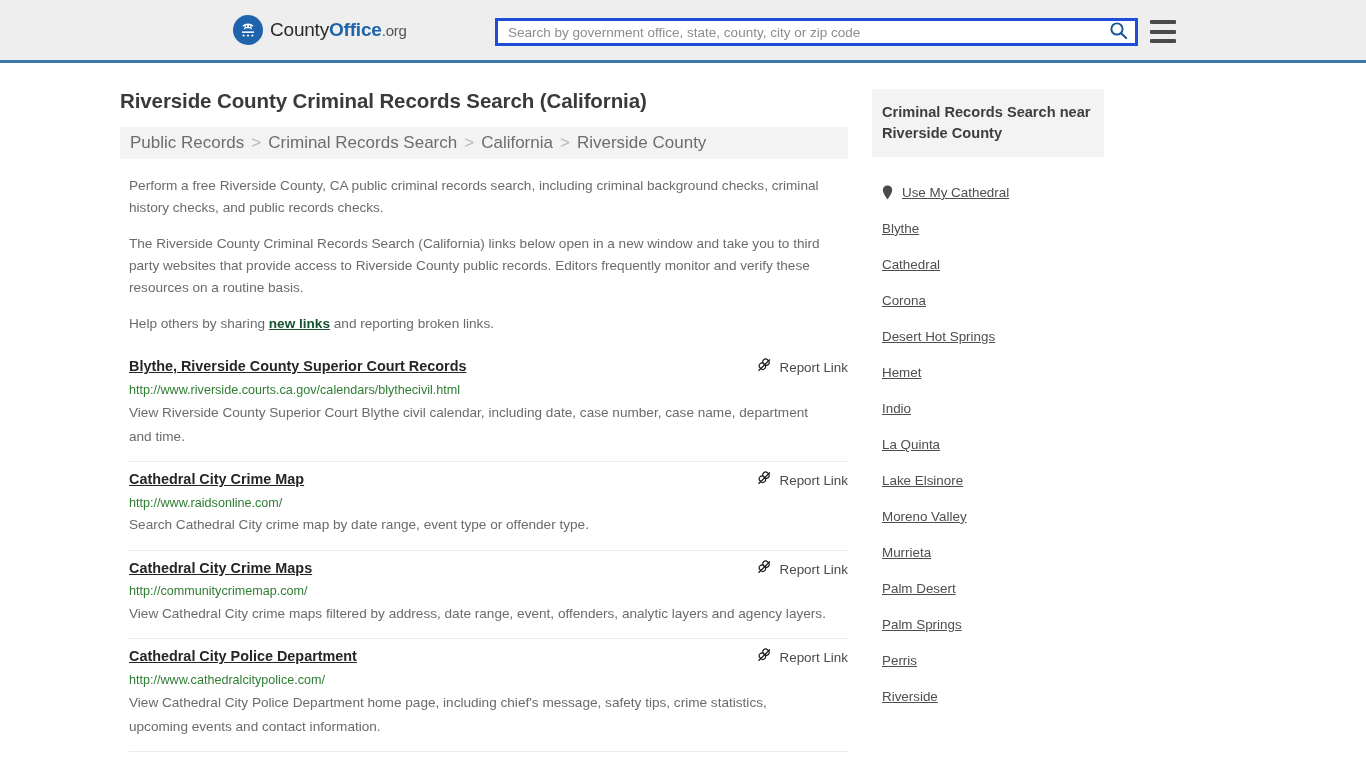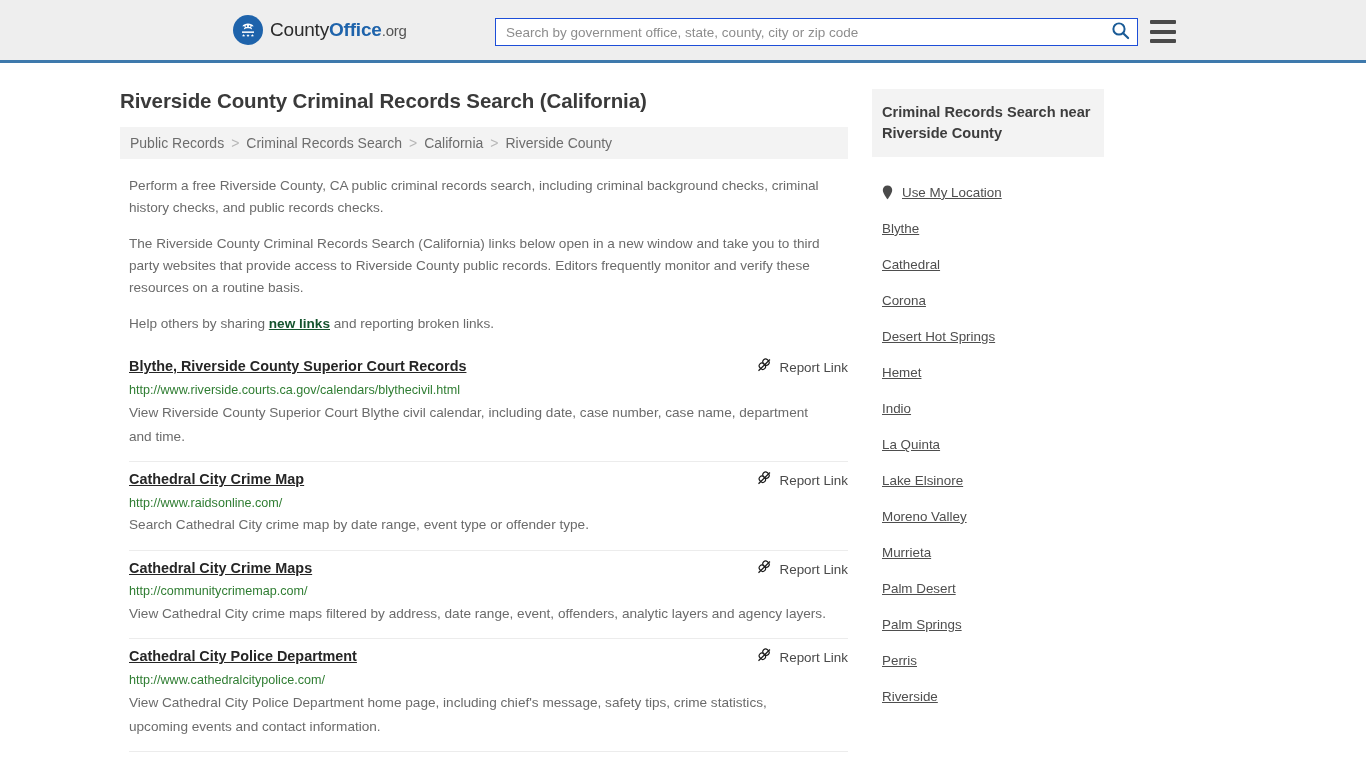--- a/index.html
+++ b/index.html
@@ -50,21 +50,21 @@
   .logo-text .n { font-weight: normal; }
   .logo-text .tld { font-size: 15px; color: #555; }
 
   .search-wrap {
     position: absolute;
     left: 495px;
     top: 18px;
     width: 643px;
     height: 28px;
     background: #ffffff;
-    border: 1px solid #1d4ed8;
+    border: 3px solid #1d4ed8;
     display: flex;
     align-items: center;
   }
   .search-input {
     flex: 1 1 auto;
     border: none;
     outline: none;
     background: transparent;
     font-family: "Liberation Sans", sans-serif;
     font-size: 13.5px;
@@ -116,21 +116,21 @@
     margin: 26px 0 14px 0;
     letter-spacing: -0.1px;
   }
 
   .breadcrumb {
     background: #f3f3f3;
     height: 32px;
     display: flex;
     align-items: center;
     padding: 0 10px;
-    font-size: 14px;
+    font-size: 17px;
     color: #6d6d6d;
     margin-bottom: 16px;
   }
   .breadcrumb a {
     color: #6d6d6d;
     text-decoration: none;
     cursor: pointer;
   }
   .crumb-sep { color: #b6b6b6; margin: 0 7px; }
 
@@ -372,21 +372,21 @@
       <div class="side-panel-head">Criminal Records Search near Riverside County</div>
 
       <div class="side-list">
 
         <div class="side-item">
           <span class="pin-icon">
             <svg width="11" height="15" viewBox="0 0 12 16">
               <path d="M6 0.4 C3 0.4 0.9 2.5 0.9 5.4 C0.9 9.2 6 15.6 6 15.6 C6 15.6 11.1 9.2 11.1 5.4 C11.1 2.5 9 0.4 6 0.4 Z" fill="#4a4a4a"></path>
             </svg>
           </span>
-          <a>Use My Location</a>
+          <a>Use My Cathedral</a>
         </div>
 
         <div class="side-item">
           <a>Blythe</a>
         </div>
         <div class="side-item">
           <a>Cathedral</a>
         </div>
         <div class="side-item">
           <a>Corona</a>

